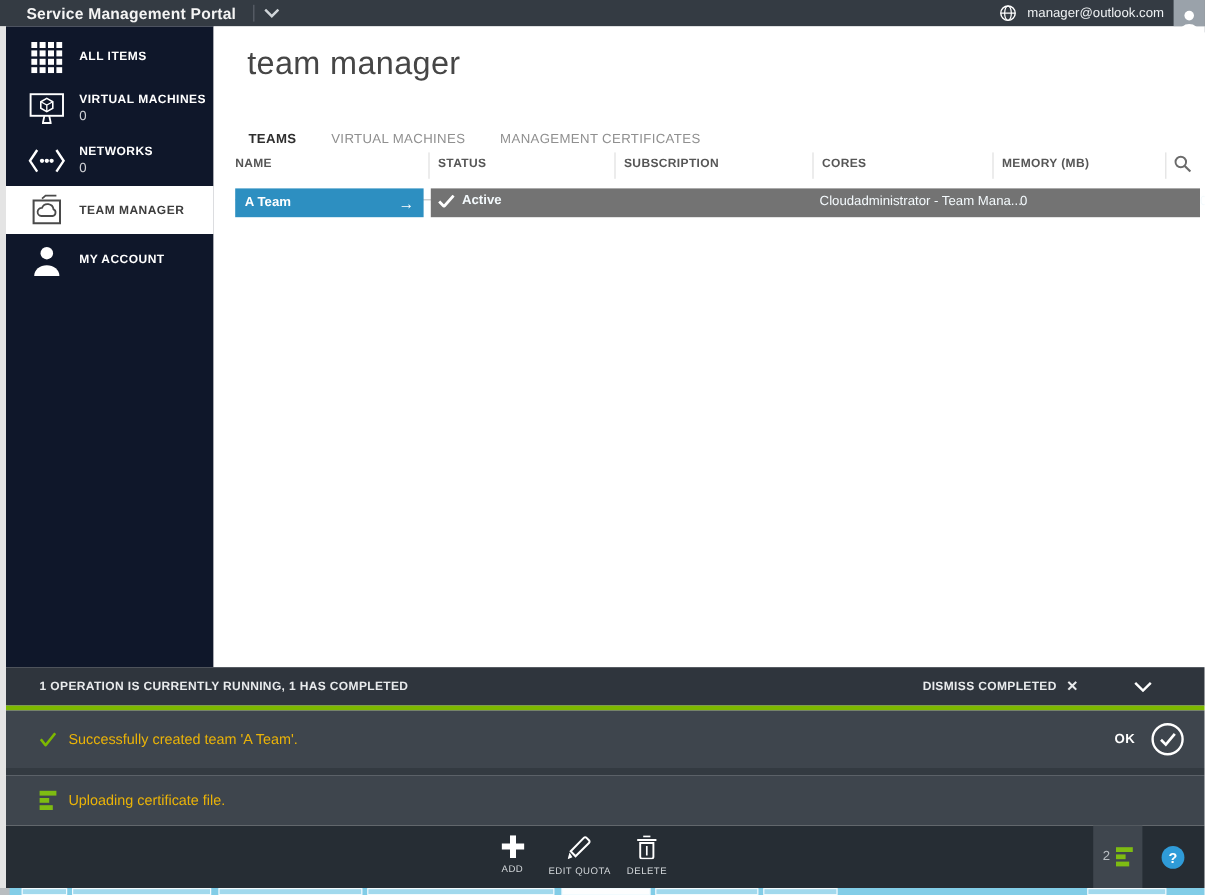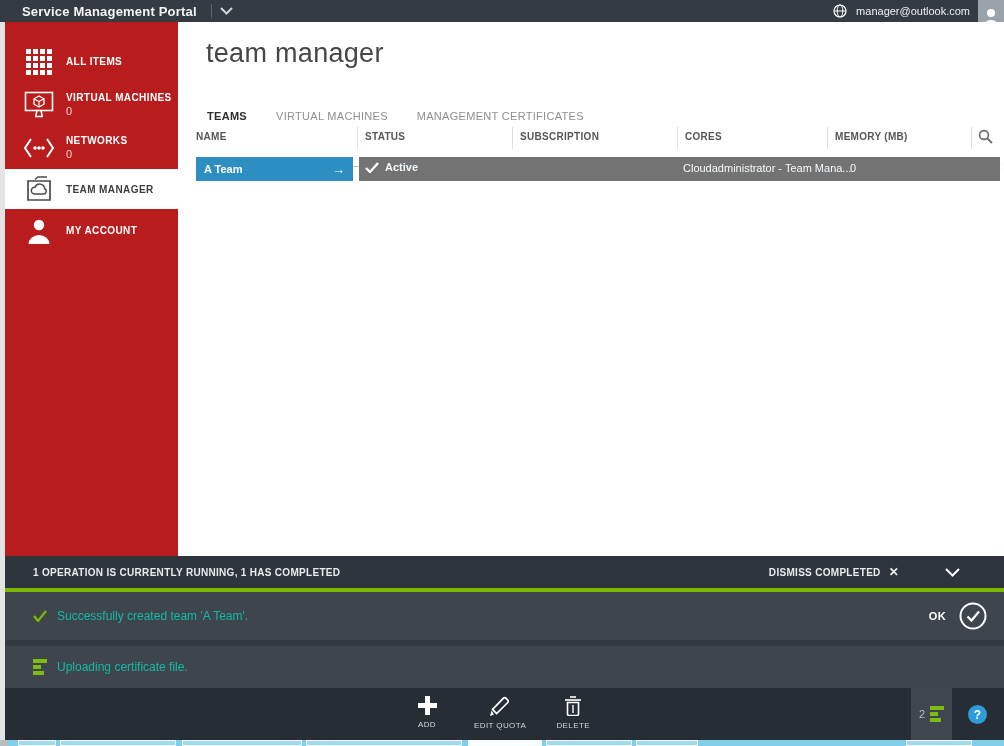--- a/index.html
+++ b/index.html
@@ -14,21 +14,21 @@
   .tb-chevron { margin-left:8px; display:flex; align-items:center; cursor:pointer; }
   .tb-right { margin-left:auto; display:flex; align-items:center; margin-right:34px; }
   .tb-globe { display:flex; align-items:center; margin-right:9px; }
   .tb-email { color:#eef1f3; font-size:11px; cursor:pointer; }
   .avatar-tile { position:absolute; right:0; top:0; width:26px; height:27px; background:#9aa2aa; display:flex; align-items:flex-end; justify-content:center; cursor:pointer; }
 
   
   .left-strip { position:absolute; left:0; top:22px; width:5px; height:724px; background:#e4e4e4; }
 
   
-  .sidebar { position:absolute; left:5px; top:22px; width:173px; height:534px; background:#b91c1c; padding-top:18px; }
+  .sidebar { position:absolute; left:5px; top:22px; width:173px; height:534px; background:#0f172a; padding-top:4px; }
   .side-item { display:flex; align-items:center; height:43px; padding-left:15px; cursor:pointer; }
   .si-icon { width:38px; display:flex; align-items:center; justify-content:center; }
   .si-text { margin-left:8px; display:flex; flex-direction:column; }
   .si-label { color:#fff; font-size:10px; font-weight:700; letter-spacing:.4px; }
   .si-count { color:rgba(255,255,255,.8); font-size:11px; margin-top:2px; }
   .side-item.sel { background:#fff; height:40px; }
   .side-item.sel .si-label { color:#3d3d3d; }
 
   
   .main { position:absolute; left:178px; top:22px; width:826px; height:534px; background:#fff; }
@@ -53,32 +53,32 @@
   .nb-summary { color:#e9ebed; font-size:10px; font-weight:700; letter-spacing:.3px; }
   .nb-right { margin-left:auto; display:flex; align-items:center; }
   .nb-dismiss { color:#e9ebed; font-size:10px; font-weight:700; letter-spacing:.3px; cursor:pointer; display:flex; align-items:center; gap:8px; }
   .nb-x { font-size:12px; font-weight:700; }
   .nb-chevron { margin-left:46px; margin-right:16px; cursor:pointer; display:flex; }
   .greenline { position:absolute; left:5px; top:588px; width:999px; height:4px; background:#7db800; }
   .entry { position:absolute; left:5px; width:999px; background:#3e454d; display:flex; align-items:center; padding-left:28px; }
   .entry.success { top:592px; height:48px; }
   .entry.running { top:646px; height:42px; }
   .entry-gap { position:absolute; left:5px; top:640px; width:999px; height:6px; background:#333a41; }
-  .entry-text { color:#14b8a6; font-size:12px; margin-left:10px; }
+  .entry-text { color:#eab308; font-size:12px; margin-left:10px; }
   .ok-wrap { margin-left:auto; display:flex; align-items:center; margin-right:16px; cursor:pointer; }
   .ok-label { color:#fff; font-size:11px; font-weight:700; letter-spacing:.4px; margin-right:12px;padding-left:19px; }
   .bars-icon { display:flex; flex-direction:column; gap:2px; }
   .bars-icon i { display:block; height:4px; background:#7ebc12; }
   .bars-icon .b1 { width:14px; } .bars-icon .b2 { width:8px; } .bars-icon .b3 { width:11px; }
 
   
   .cmdbar { position:absolute; left:5px; top:688px; width:999px; height:52px; background:#262d34; }
   .new-btn { position:absolute; left:28px; top:0; height:52px; display:flex; align-items:center; gap:13px; cursor:pointer; }
   .new-label { color:#fff; font-size:13px; font-weight:700; letter-spacing:.5px; }
-  .cmd-center { position:absolute; left:405px; top:0; height:52px; display:flex; align-items:flex-start; gap:30px; padding-top:8px; }
+  .cmd-center { position:absolute; left:405px; top:0; height:52px; display:flex; align-items:flex-start; gap:13px; padding-top:8px; }
   .cmd-item { display:flex; flex-direction:column; align-items:center; cursor:pointer; min-width:34px; }
   .cmd-item .lbl { color:#d3d7da; font-size:8px; letter-spacing:.4px; margin-top:5px; }
   .ops-tile { position:absolute; right:52px; top:0; width:41px; height:52px; background:#3f464e; display:flex; align-items:center; justify-content:center; gap:5px; cursor:pointer; }
   .ops-count { color:#b9bec3; font-size:11px; }
   .help-btn { position:absolute; right:17px; top:17px; width:19px; height:19px; border-radius:50%; background:#2f9bd8; color:#fff; font-size:12px; font-weight:700; display:flex; align-items:center; justify-content:center; cursor:pointer; }
 
   
   .sliver { position:absolute; left:0; top:740px; width:1004px; height:6px; background:#82cde7; }
   .sliver i { position:absolute; top:0; height:6px; border:1px solid #f2fbfe; background:rgba(255,255,255,.25); }
   .sliver .s5 { background:#fdfefe; }

